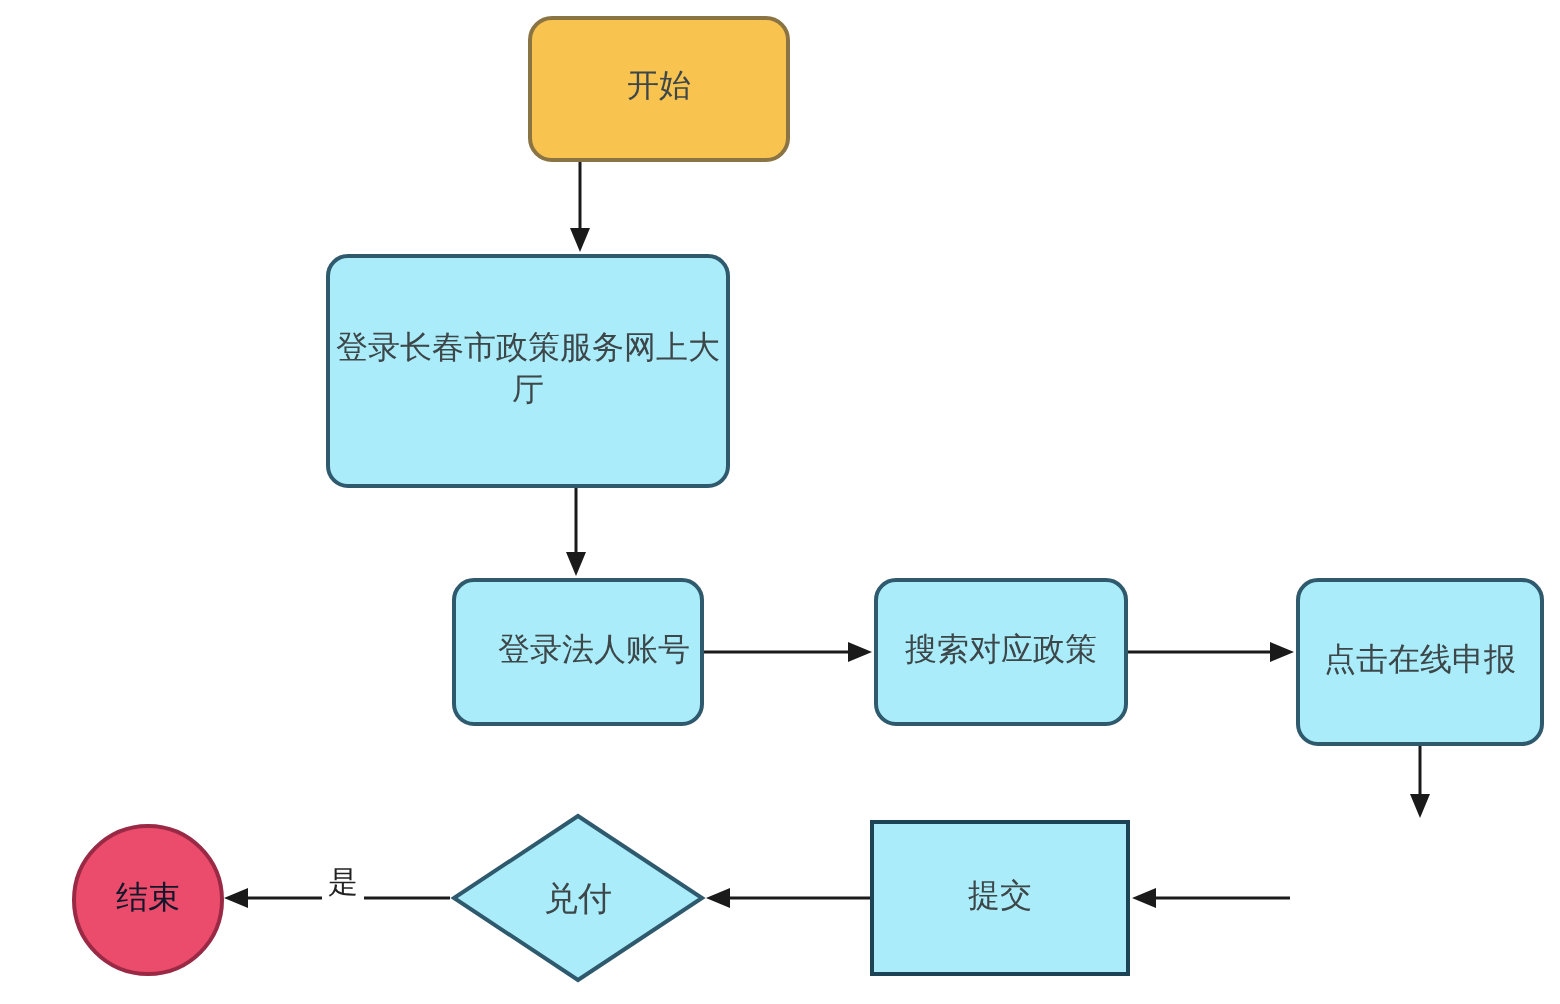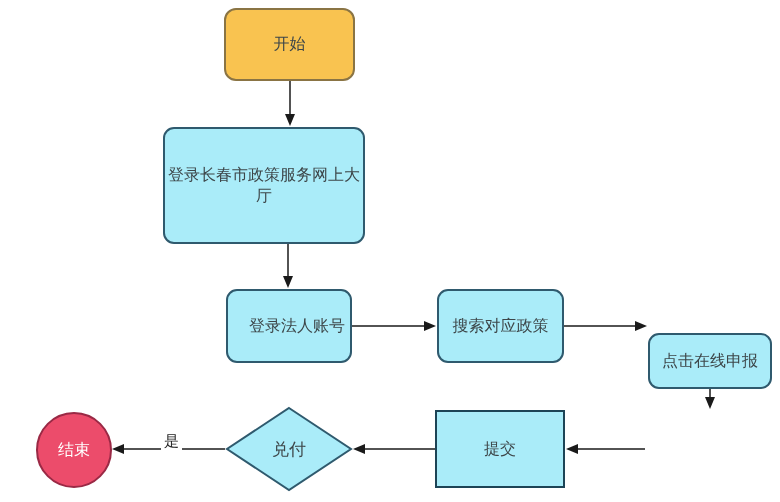--- a/index.html
+++ b/index.html
@@ -7,22 +7,22 @@
     position:relative;width:780px;height:502px;background:#ffffff;overflow:hidden;
     font-family:"Liberation Sans","DejaVu Sans",sans-serif;
   }
   .wires{position:absolute;left:0;top:0;width:780px;height:502px;z-index:1;}
   .node{
     position:absolute;z-index:2;display:flex;align-items:center;justify-content:center;
     box-sizing:border-box;font-size:16px;color:#3d4649;text-align:center;line-height:1.3;
   }
   .rounded{background:#aaecf9;border:2px solid #2f5a6e;border-radius:11px;}
   .sharp{background:#aaecf9;border:2px solid #1d4456;border-radius:0;}
-  .start{background:#f9c350;border:2px solid #8a7444;border-radius:12px;}
-  .end-circle{background:#ec4c6b;border:2px solid #9a2945;border-radius:50%;color:#ffffff;}
+  .start{background:#f9c350;border:2px solid #8a7444;border-radius:12px;margin-left:40px;}
+  .end-circle{background:#ec4c6b;border:2px solid #9a2945;border-radius:50%;color:#0f172a;}
   .diamond-wrap{position:absolute;z-index:2;}
   .diamond-label{
     position:absolute;z-index:3;display:flex;align-items:center;justify-content:center;
     font-size:17px;color:#3d4649;text-align:center;
   }
   .edge-label{
     position:absolute;z-index:4;background:#ffffff;padding:0 3px;
     font-size:15px;color:#222222;
   }
 </style>
@@ -75,21 +75,21 @@
   </div>
 
   <div class="node rounded" style="left:226px;top:289px;width:126px;height:74px;padding-left:16px;">
     <span>登录法人账号</span>
   </div>
 
   <div class="node rounded" style="left:437px;top:289px;width:127px;height:74px;">
     <span>搜索对应政策</span>
   </div>
 
-  <div class="node rounded" style="left:648px;top:289px;width:124px;height:56px;margin-top:44px;">
+  <div class="node rounded" style="left:648px;top:289px;width:124px;height:84px;">
     <span>点击在线申报</span>
   </div>
 
 
   <div class="node sharp" style="left:435px;top:410px;width:130px;height:78px;">
     <span>提交</span>
   </div>
 
   <svg class="diamond-wrap" style="left:225px;top:406px;" width="128" height="86" xmlns="http://www.w3.org/2000/svg">
     <polygon points="64,2 126,43 64,84 2,43" fill="#aaecf9" stroke="#2f5a6e" stroke-width="2"></polygon>

